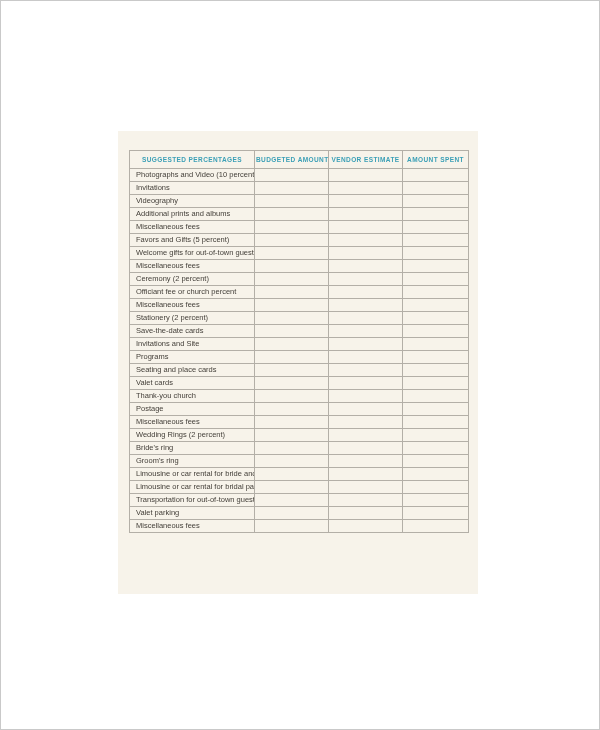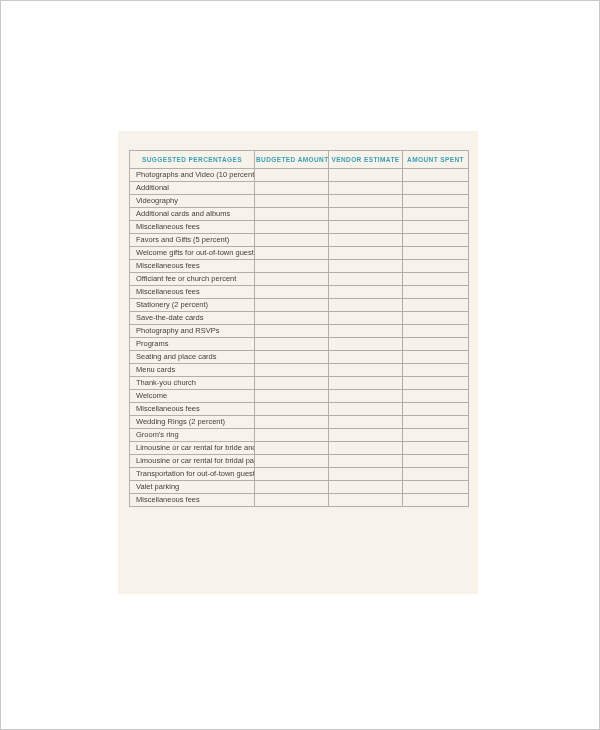--- a/index.html
+++ b/index.html
@@ -80,35 +80,35 @@
       </thead>
       <tbody>
   <tr>
     <td>Photographs and Video (10 percent)</td>
     <td class="cell"></td>
     <td class="cell"></td>
     <td class="cell"></td>
   </tr>
 
   <tr>
-    <td>Additional</td>
+    <td>Invitations</td>
     <td class="cell"></td>
     <td class="cell"></td>
     <td class="cell"></td>
   </tr>
 
   <tr>
     <td>Videography</td>
     <td class="cell"></td>
     <td class="cell"></td>
     <td class="cell"></td>
   </tr>
 
   <tr>
-    <td>Additional cards and albums</td>
+    <td>Additional prints and albums</td>
     <td class="cell"></td>
     <td class="cell"></td>
     <td class="cell"></td>
   </tr>
 
   <tr>
     <td>Miscellaneous fees</td>
     <td class="cell"></td>
     <td class="cell"></td>
     <td class="cell"></td>
@@ -129,20 +129,26 @@
   </tr>
 
 
   <tr>
     <td>Miscellaneous fees</td>
     <td class="cell"></td>
     <td class="cell"></td>
     <td class="cell"></td>
   </tr>
 
+  <tr>
+    <td>Ceremony (2 percent)</td>
+    <td class="cell"></td>
+    <td class="cell"></td>
+    <td class="cell"></td>
+  </tr>
 
 
   <tr>
     <td>Officiant fee or church percent</td>
     <td class="cell"></td>
     <td class="cell"></td>
     <td class="cell"></td>
   </tr>
 
   <tr>
@@ -160,75 +166,81 @@
   </tr>
 
   <tr>
     <td>Save-the-date cards</td>
     <td class="cell"></td>
     <td class="cell"></td>
     <td class="cell"></td>
   </tr>
 
   <tr>
-    <td>Photography and RSVPs</td>
+    <td>Invitations and Site</td>
     <td class="cell"></td>
     <td class="cell"></td>
     <td class="cell"></td>
   </tr>
 
   <tr>
     <td>Programs</td>
     <td class="cell"></td>
     <td class="cell"></td>
     <td class="cell"></td>
   </tr>
 
   <tr>
     <td>Seating and place cards</td>
     <td class="cell"></td>
     <td class="cell"></td>
     <td class="cell"></td>
   </tr>
 
   <tr>
-    <td>Menu cards</td>
+    <td>Valet cards</td>
     <td class="cell"></td>
     <td class="cell"></td>
     <td class="cell"></td>
   </tr>
 
   <tr>
     <td>Thank-you church</td>
     <td class="cell"></td>
     <td class="cell"></td>
     <td class="cell"></td>
   </tr>
 
   <tr>
-    <td>Welcome</td>
+    <td>Postage</td>
     <td class="cell"></td>
     <td class="cell"></td>
     <td class="cell"></td>
   </tr>
 
   <tr>
     <td>Miscellaneous fees</td>
     <td class="cell"></td>
     <td class="cell"></td>
     <td class="cell"></td>
   </tr>
 
   <tr>
     <td>Wedding Rings (2 percent)</td>
     <td class="cell"></td>
     <td class="cell"></td>
     <td class="cell"></td>
   </tr>
 
+  <tr>
+    <td>Bride's ring</td>
+    <td class="cell"></td>
+    <td class="cell"></td>
+    <td class="cell"></td>
+  </tr>
 
   <tr>
     <td>Groom's ring</td>
     <td class="cell"></td>
     <td class="cell"></td>
     <td class="cell"></td>
   </tr>
 
 
   <tr>

